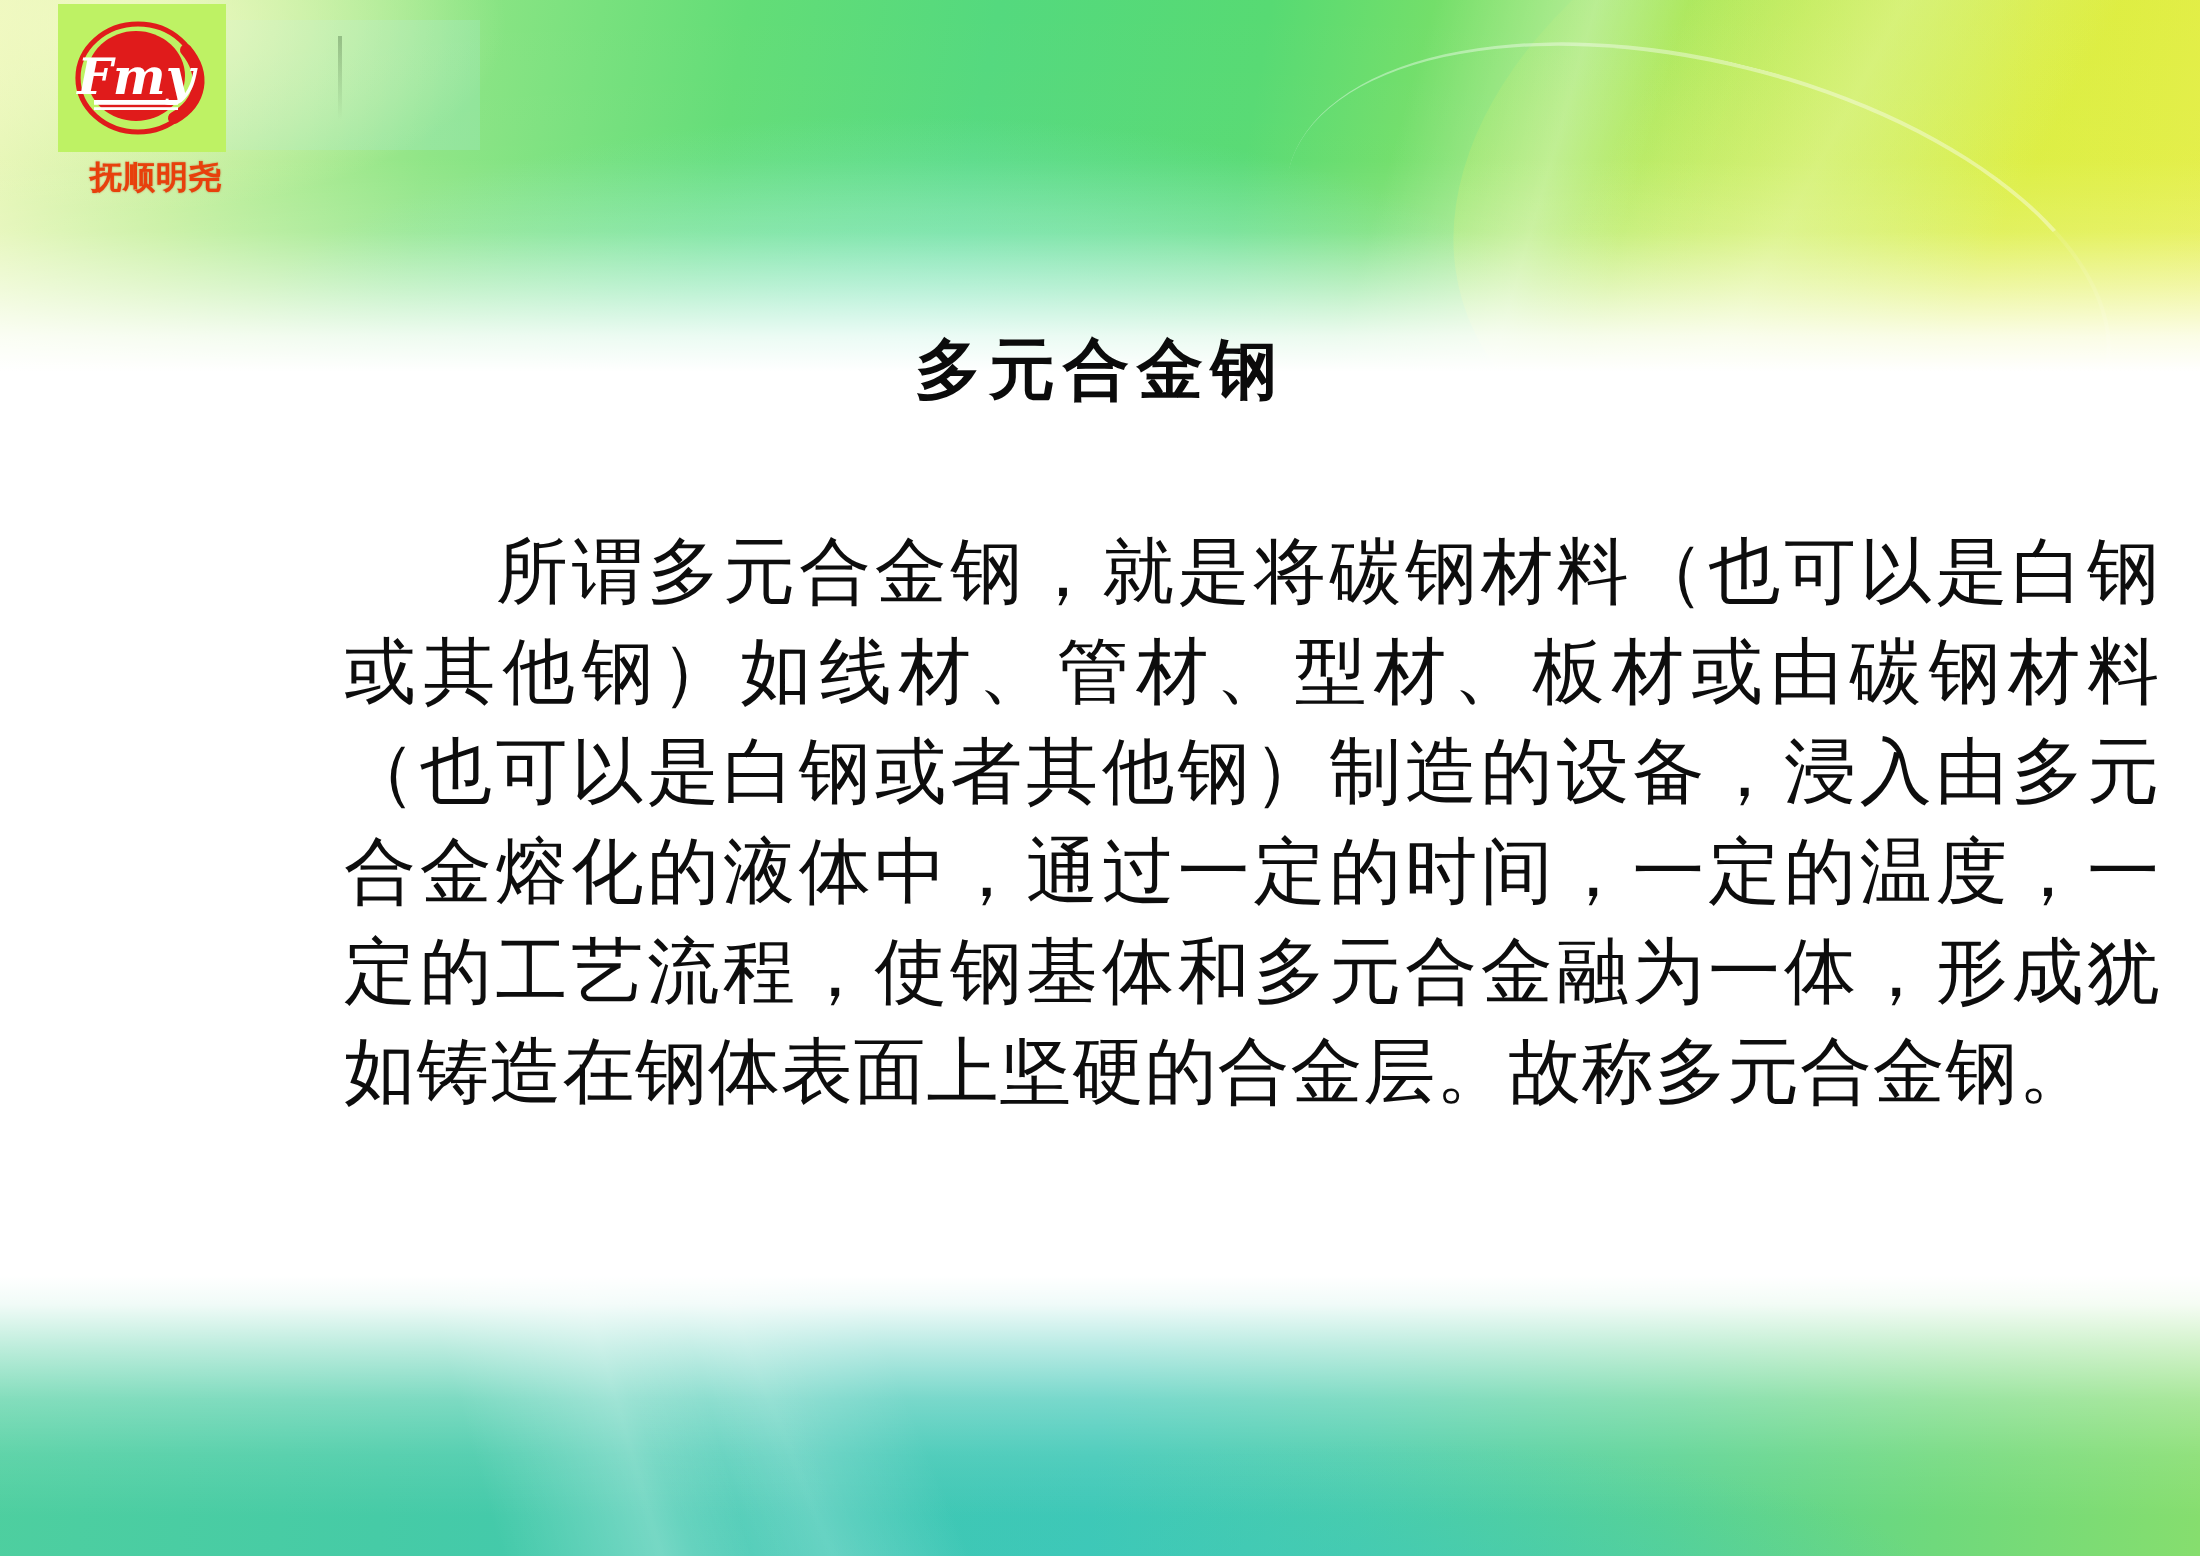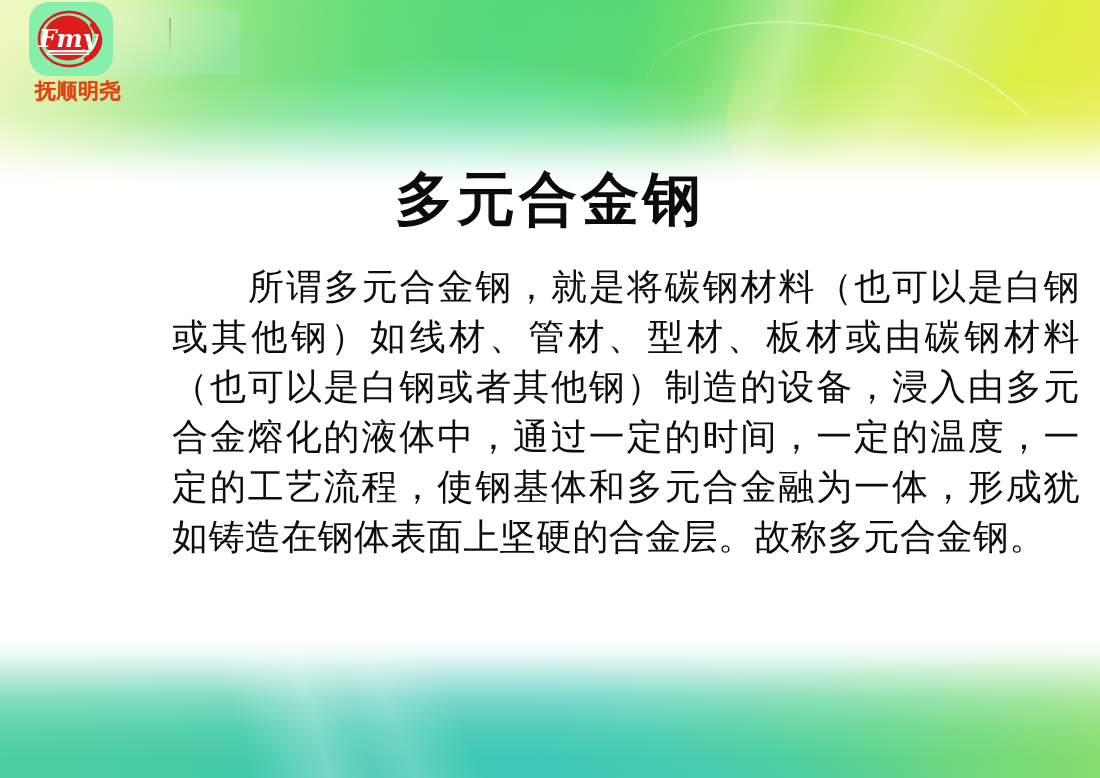--- a/index.html
+++ b/index.html
@@ -185,52 +185,51 @@
   .logo-block {
     position: absolute;
     left: 18px;
     top: 2px;
     width: 120px;
   }
   .logo-box {
     width: 84px;
     height: 74px;
     margin-left: 11px;
-    background: #86efac;
+    background: #bef264;
     position: relative;
-    border-radius: 20px;
   }
   .logo-mark {
     position: absolute;
     left: 50%;
     top: 50%;
     transform: translate(-50%, -50%);
     width: 72px;
     height: 64px;
   }
   .company-name {
     margin-top: 4px;
     text-align: center;
-    font-size: 21px;
+    font-size: 16px;
     font-weight: 700;
     letter-spacing: 0.5px;
     color: #e8400c;
     text-shadow: 0 0 1px rgba(180,40,0,0.55);
     line-height: 1.1;
     white-space: nowrap;
   }
 
   
   .slide-title {
     position: absolute;
     left: 0;
     top: 166px;
     width: 1100px;
     text-align: center;
-    font-size: 58px;
+    font-size: 33px;
     font-weight: 700;
     color: #0b0b0b;
     letter-spacing: 4px;
     line-height: 1.15;
   }
 
   .slide-body {
     position: absolute;
     left: 128px;
     top: 262px;

